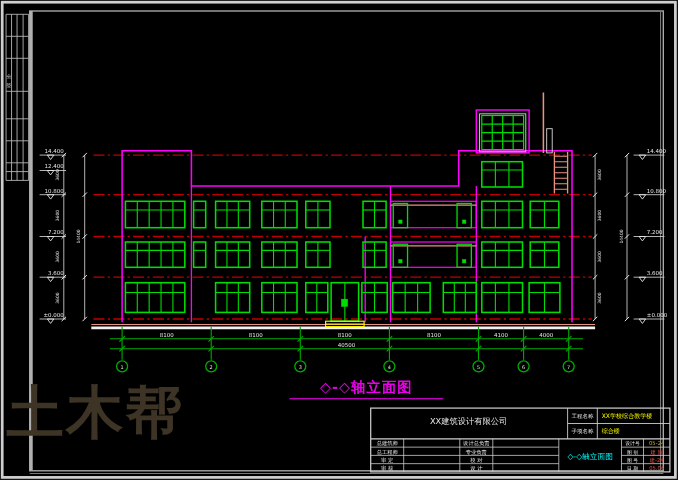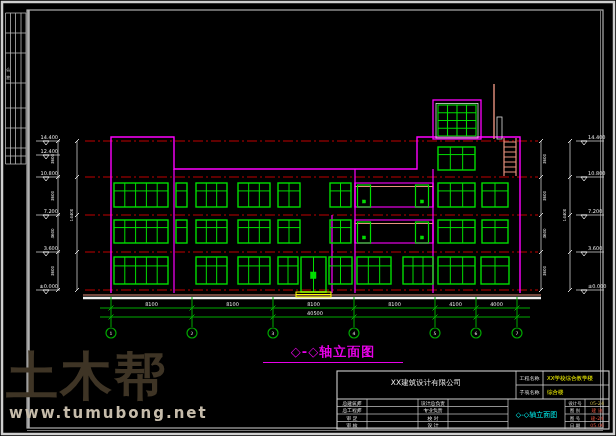--- a/index.html
+++ b/index.html
@@ -426,14 +426,13 @@
         <text x="597" y="412.3" font-size="4.8" fill="#d94f3d" text-anchor="middle">建 施</text>
         <text x="575" y="419.8" font-size="4.4" fill="#e8e8e8" text-anchor="middle">图 号</text>
         <text x="597" y="419.8" font-size="4.8" fill="#d94f3d" text-anchor="middle">建-24</text>
         <text x="575" y="427.3" font-size="4.4" fill="#e8e8e8" text-anchor="middle">日 期</text>
         <text x="597" y="427.3" font-size="4.8" fill="#d94f3d" text-anchor="middle">05.06</text>
       </g>
     </svg>
 
   <div id="caption" class="overlay" style="color: rgb(232, 0, 232); border-bottom-color: rgb(232, 0, 232);">◇-◇轴立面图</div>
   <div id="wm-brand" class="overlay" style="color: rgb(62, 52, 37);">土木帮</div>
-  <div id="wm-url" class="overlay" style="color: rgb(198, 188, 171);">www.tumubong.net</div>
 </div>
 
 </body></html>

